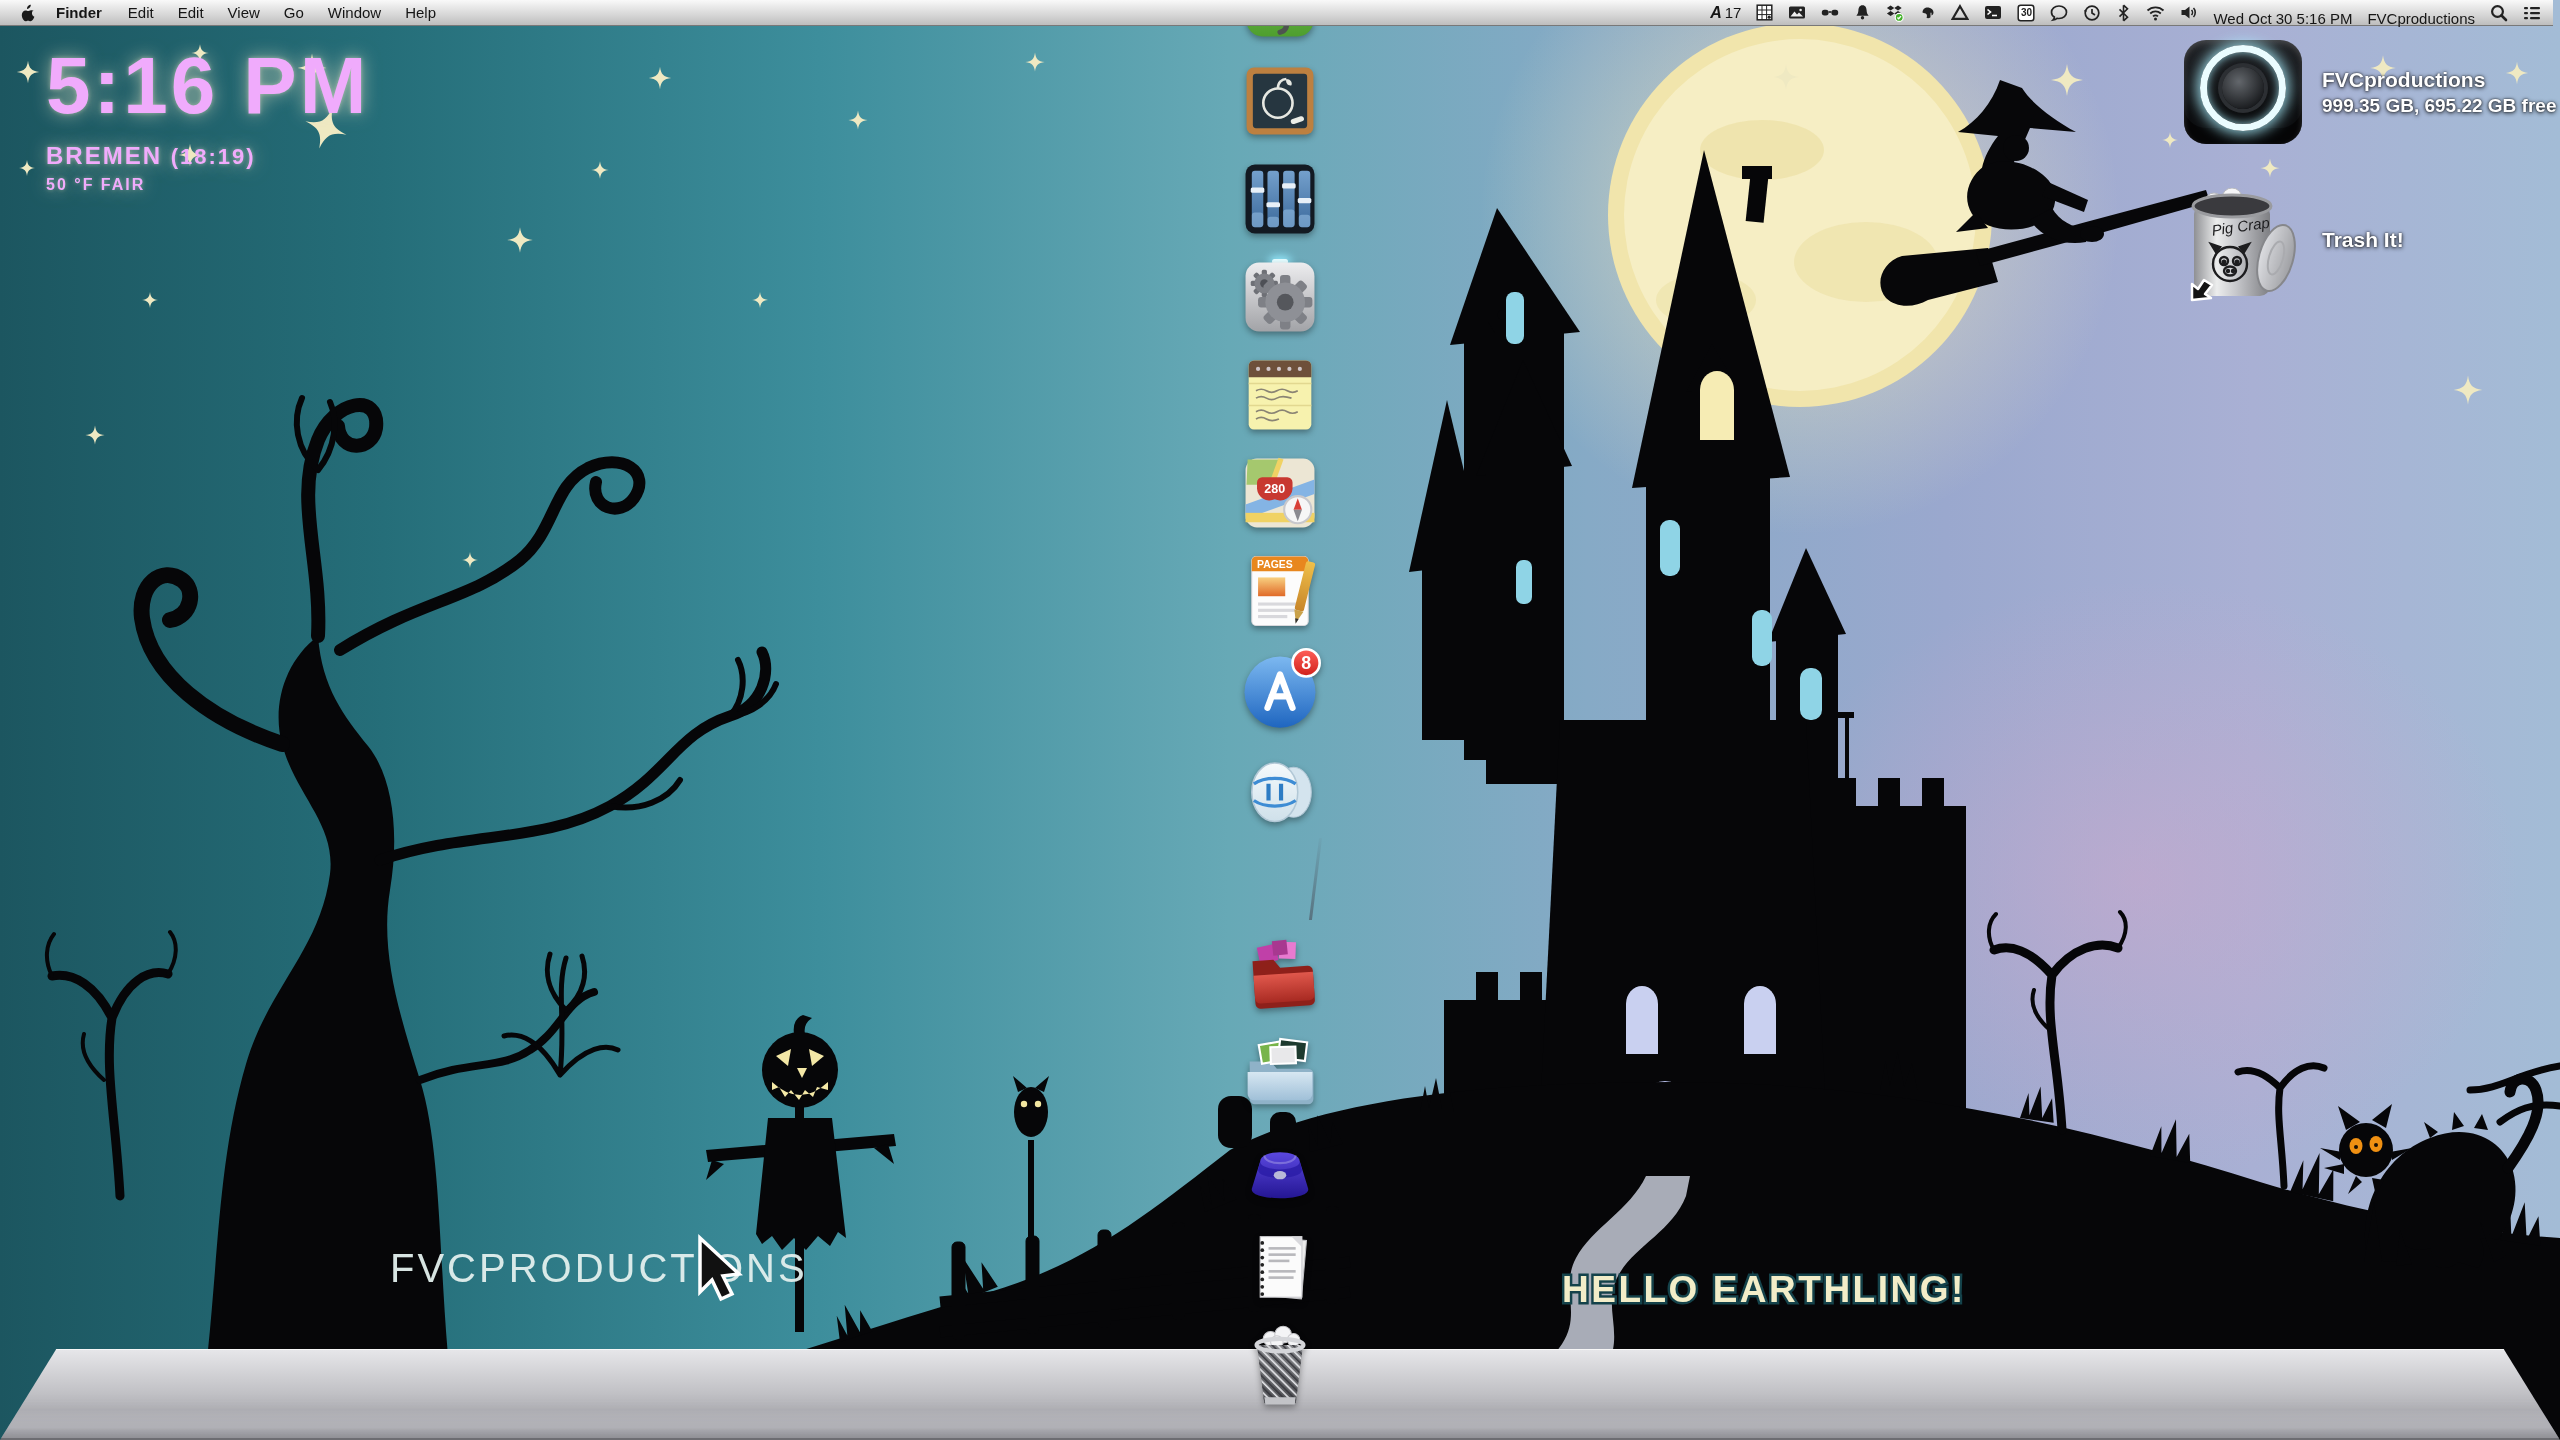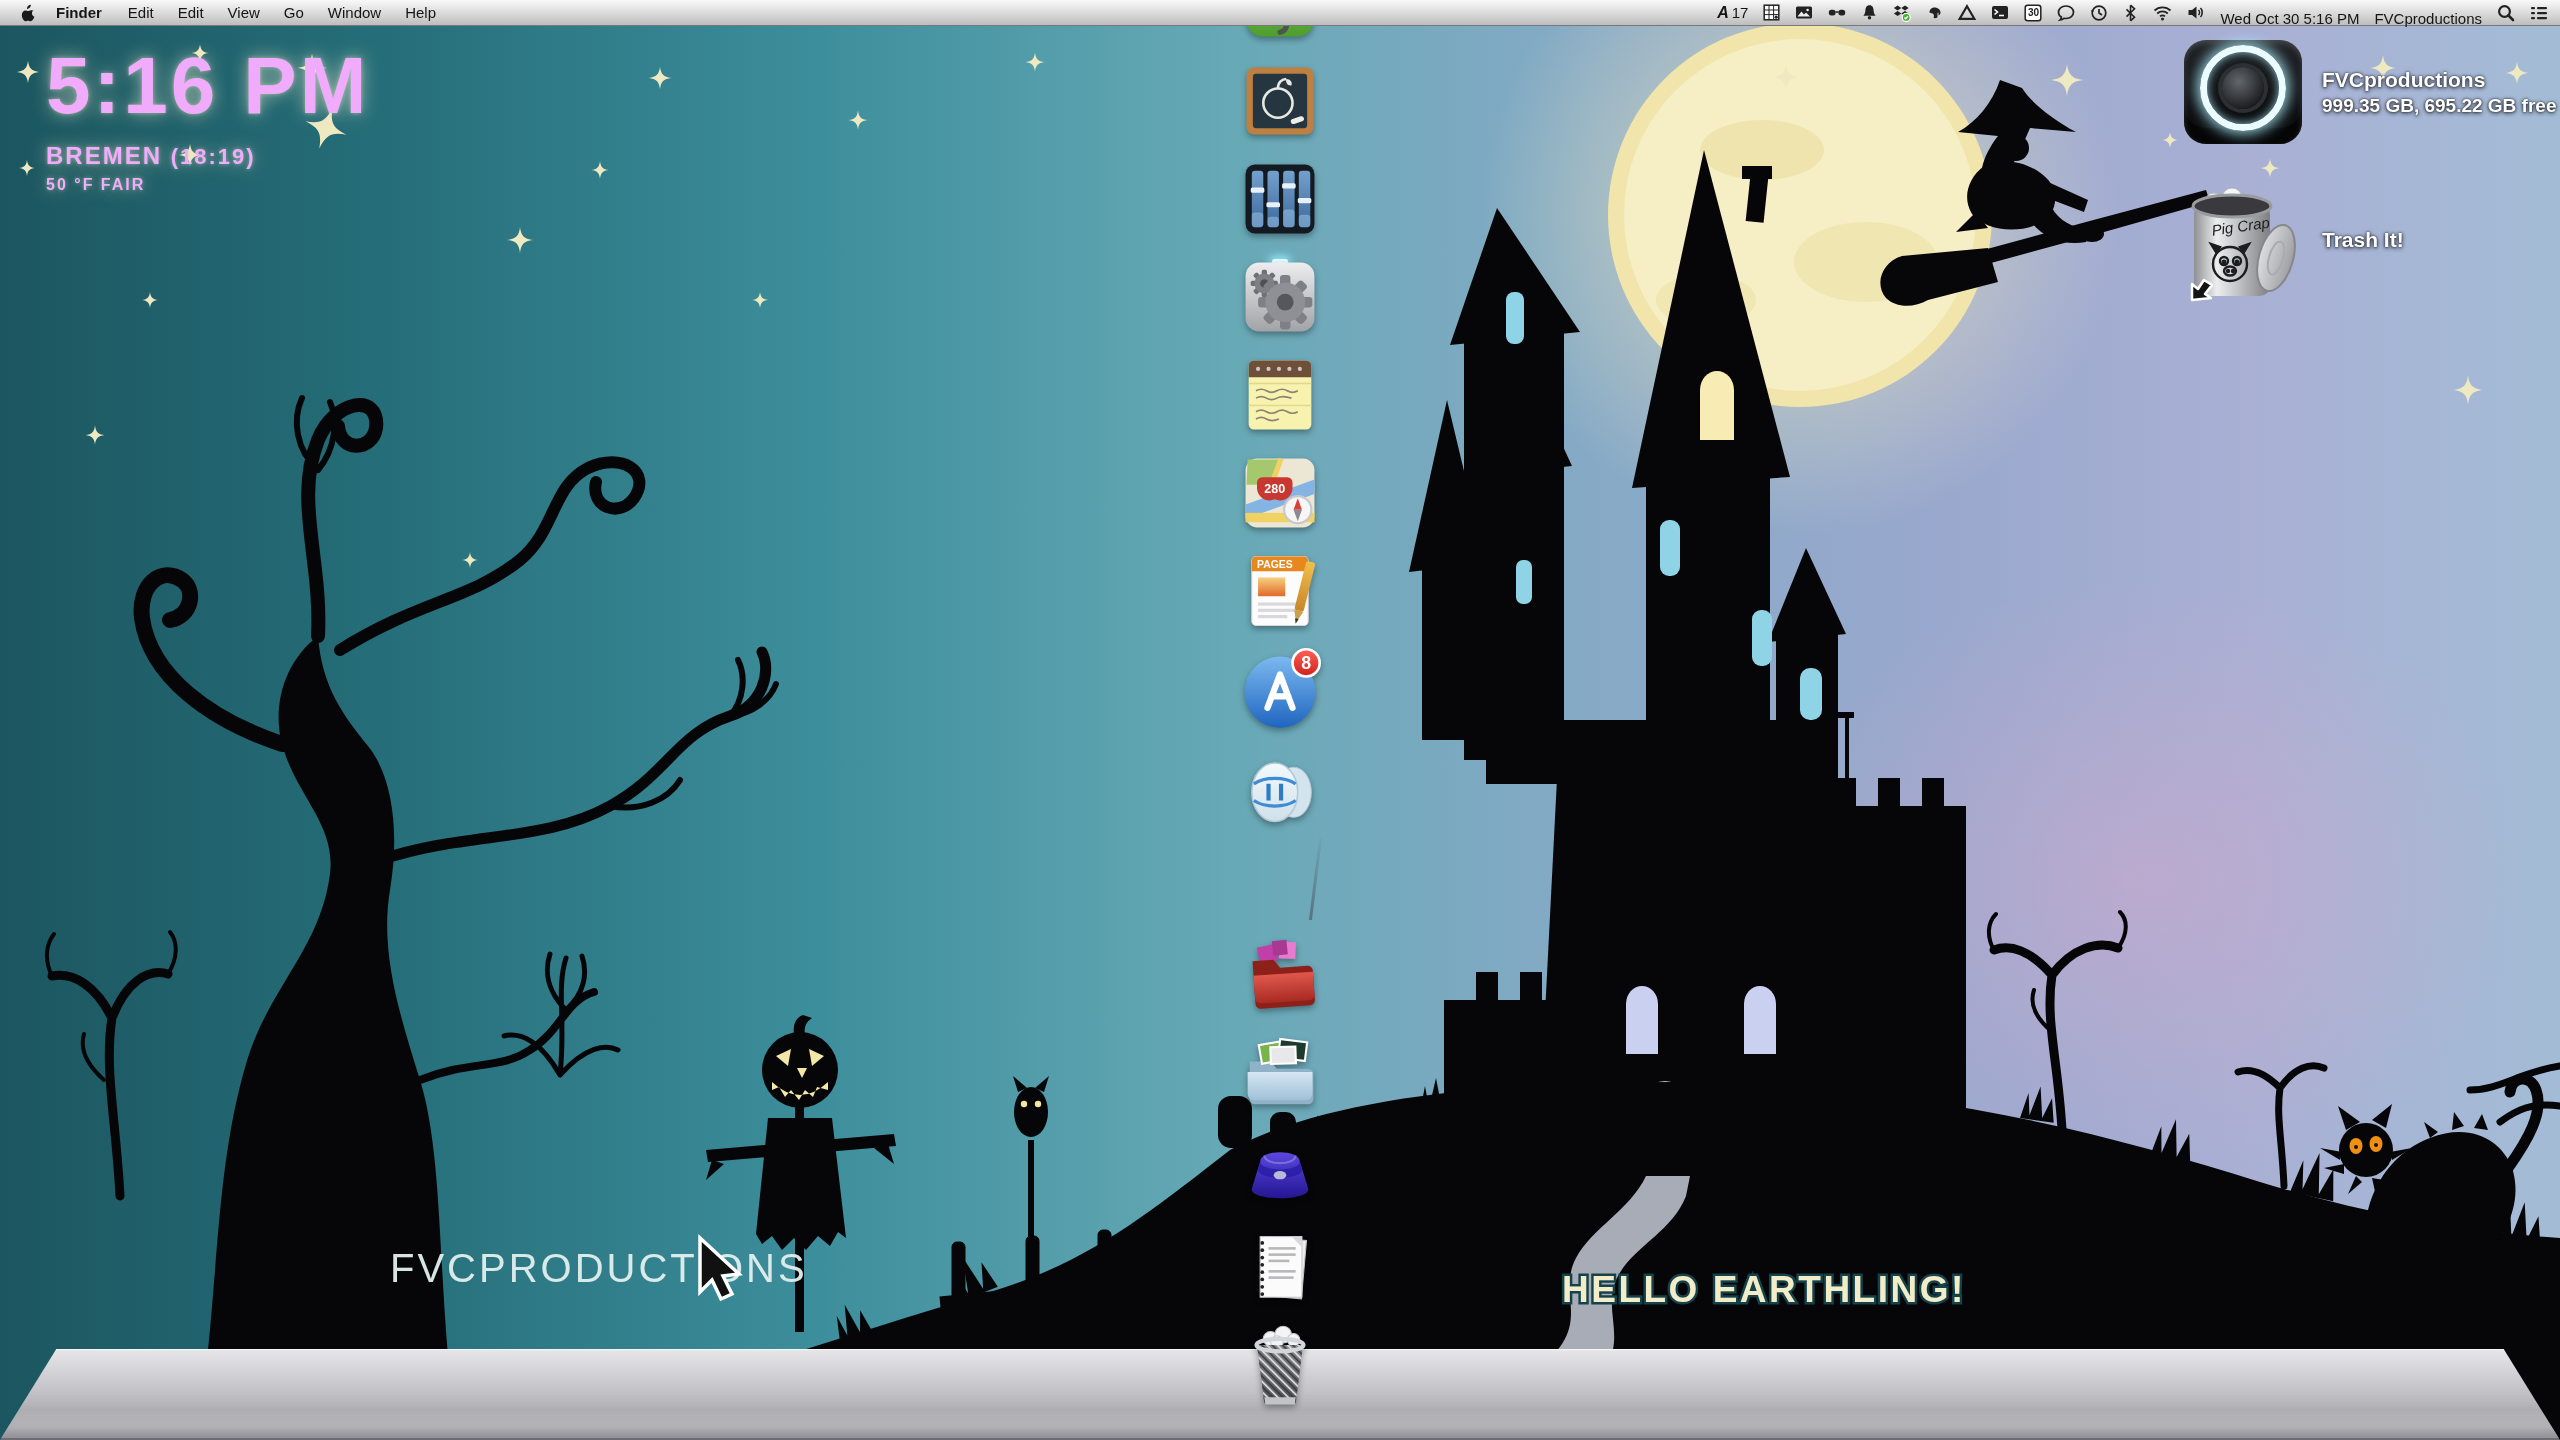--- a/index.html
+++ b/index.html
@@ -3,21 +3,21 @@
 <meta charset="utf-8">
 <style>
   html,body{margin:0;padding:0;width:2560px;height:1440px;overflow:hidden;
     font-family:"Liberation Sans",sans-serif;background:#1c5660;}
   .desktop{position:relative;width:2560px;height:1440px;overflow:hidden;}
 
   
   .wallpaper{position:absolute;inset:0;z-index:0;}
 
   
-  .menubar{position:absolute;top:0;left:0;right:0;height:25px;z-index:50;
+  .menubar{position:absolute;top:0;left:0;right:7px;height:25px;z-index:50;
     background:linear-gradient(#f9f9f9,#d6d6d6 60%,#bdbdbd);
     border-bottom:1px solid #787878;display:flex;align-items:center;
     font-size:15px;color:#151515;}
   .menubar .left{display:flex;align-items:center;padding-left:14px;}
   .menu-item{padding:0 12px;cursor:default;}
   .menu-item.app{font-weight:bold;padding:0 14px;}
   .menubar .right{margin-left:auto;display:flex;align-items:center;gap:15px;padding-right:12px;}
   .mi{display:block;}
   .a-logo{font-weight:bold;font-style:italic;font-size:16px;margin-right:3px;}
   .status-txt{white-space:nowrap;margin-top:12px;}

